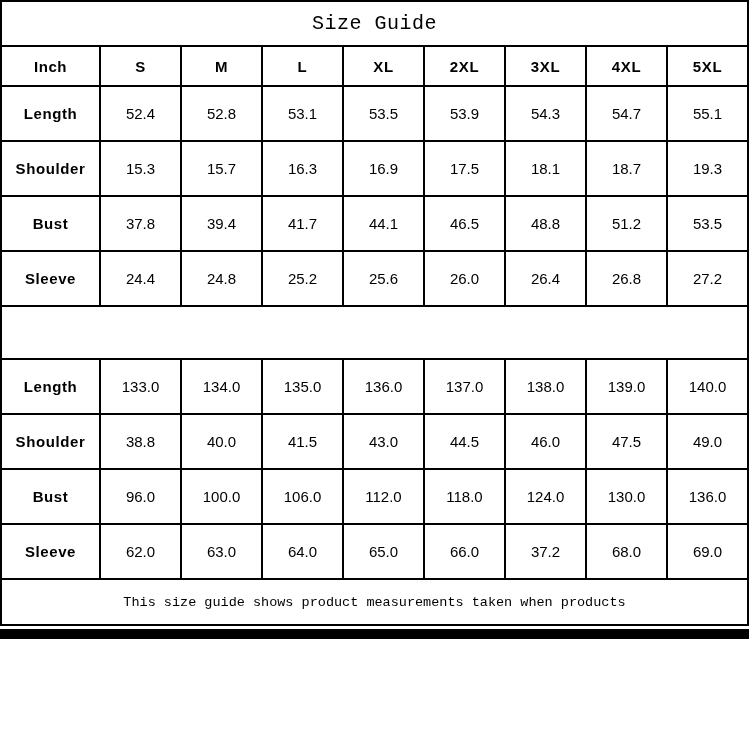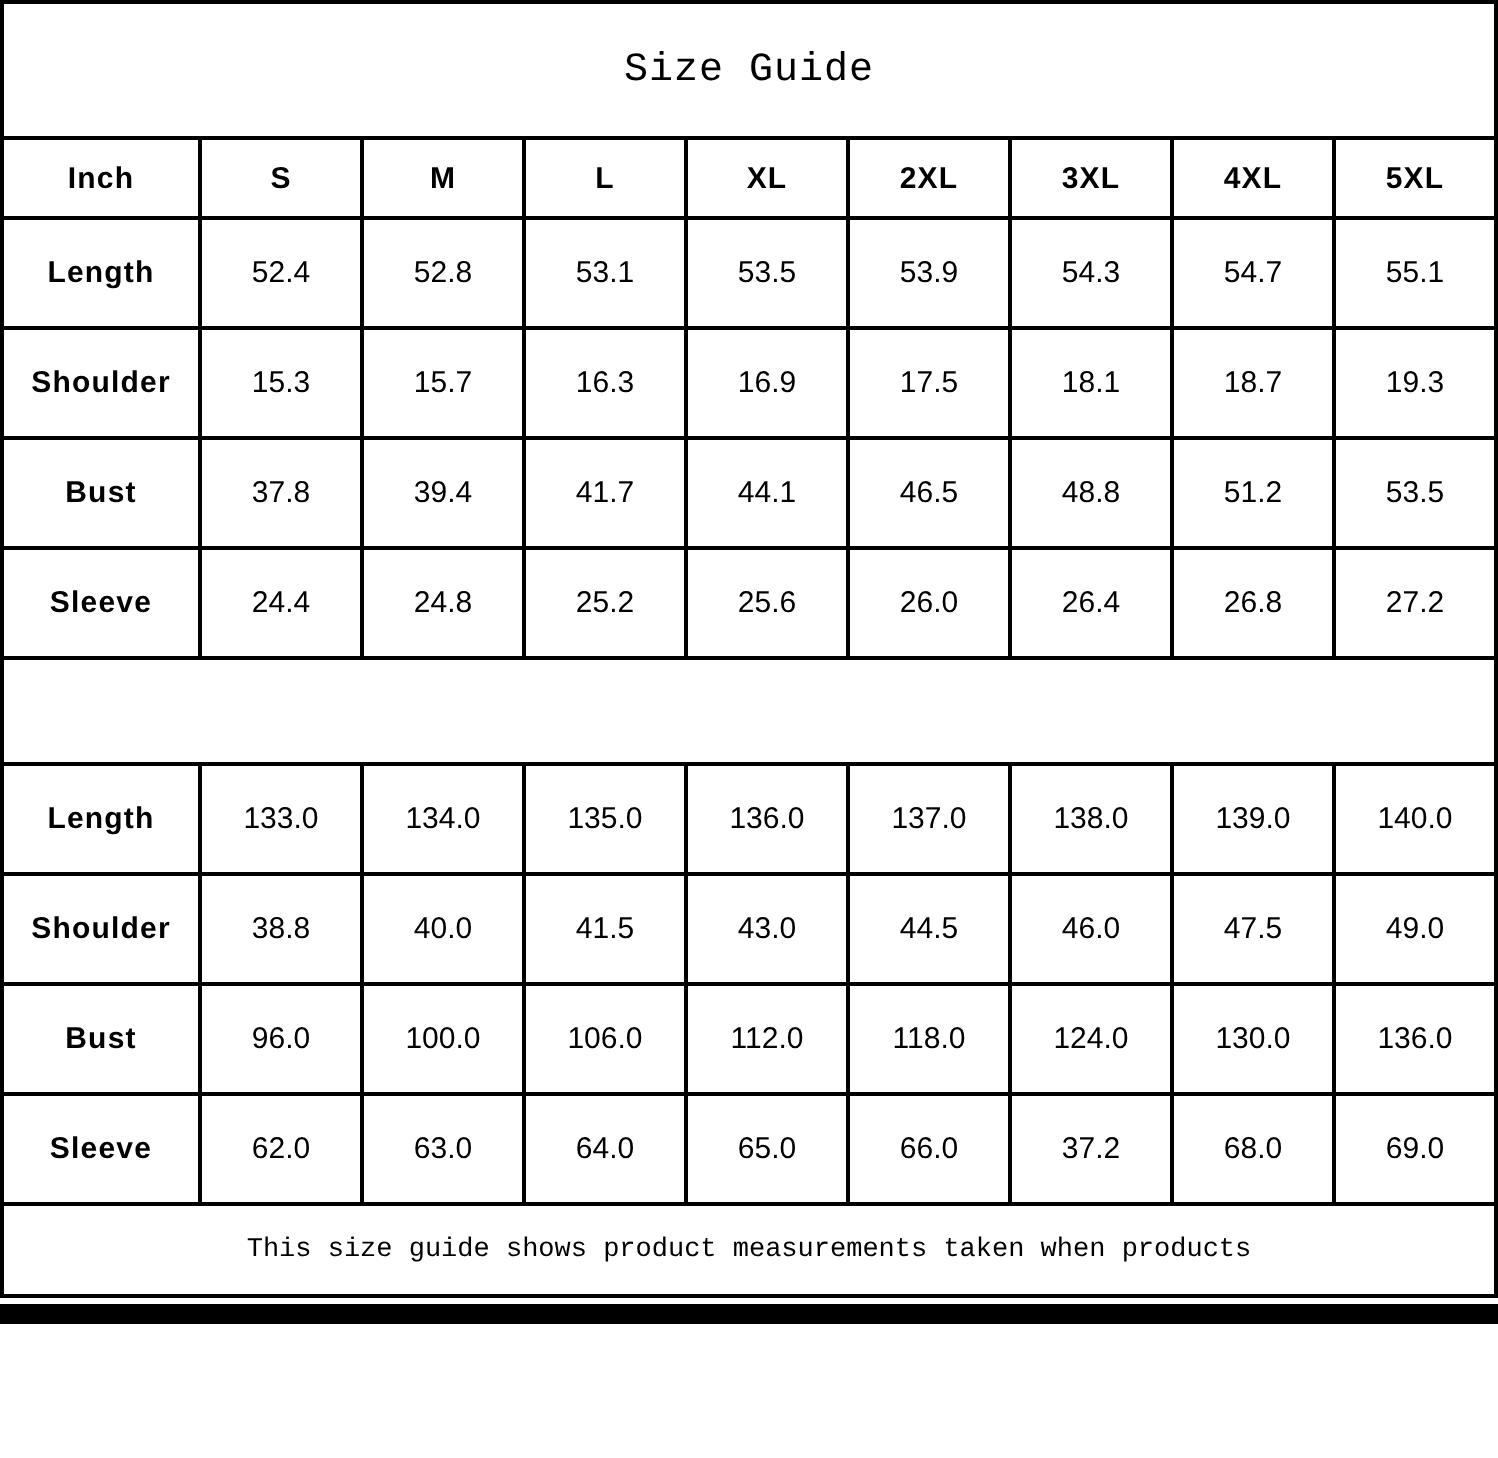--- a/index.html
+++ b/index.html
@@ -11,21 +11,21 @@
     width: 749px;
     height: 729px;
     box-sizing: border-box;
     background: #ffffff;
     color: #000000;
     font-family: "Liberation Sans", "DejaVu Sans", sans-serif;
     overflow: hidden;
   }
   .title-row {
     box-sizing: border-box;
-    height: 68px;
+    height: 45px;
     border: 2px solid #000;
     border-bottom: none;
     display: flex;
     align-items: center;
     justify-content: center;
   }
   .title-row span {
     font-family: "Liberation Mono", "DejaVu Sans Mono", monospace;
     font-size: 20px;
     font-weight: normal;

